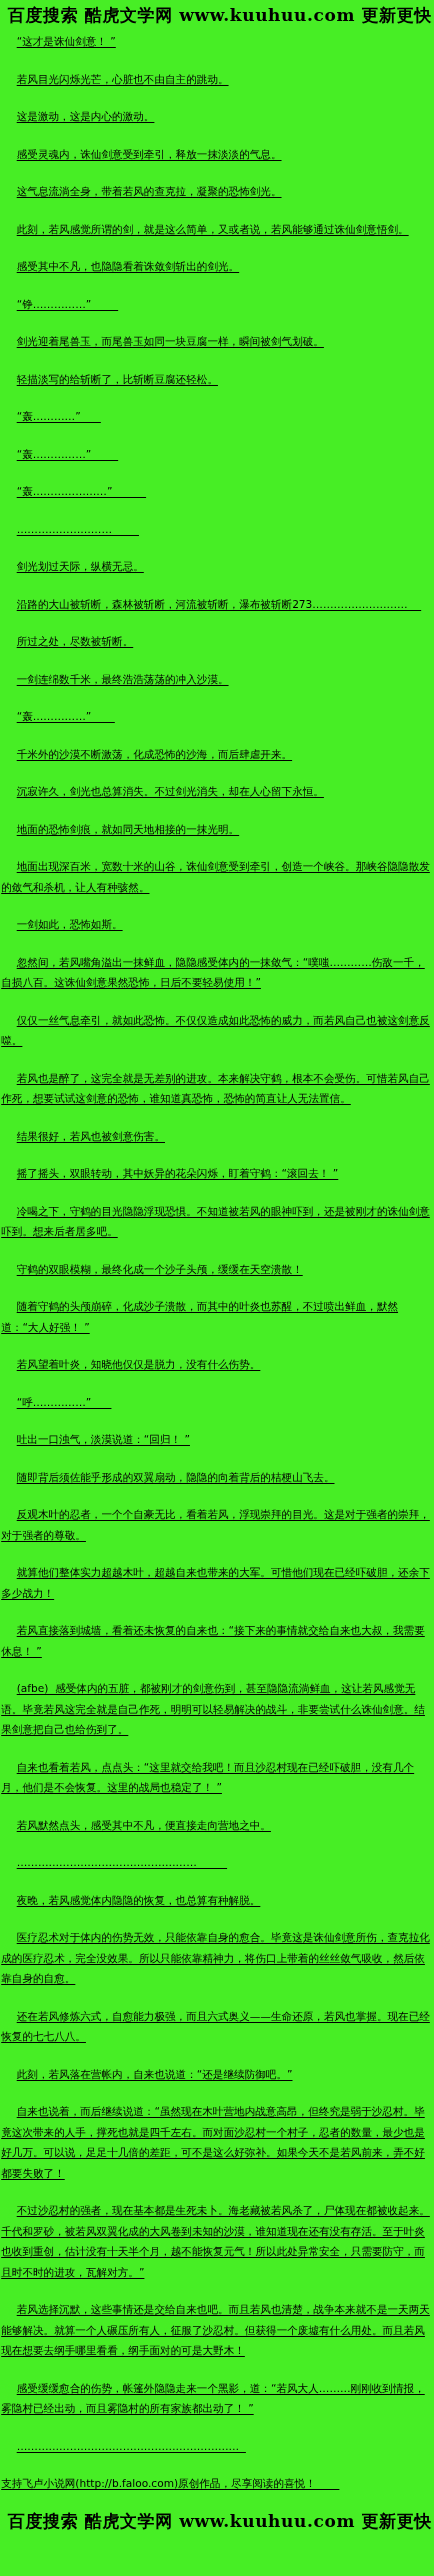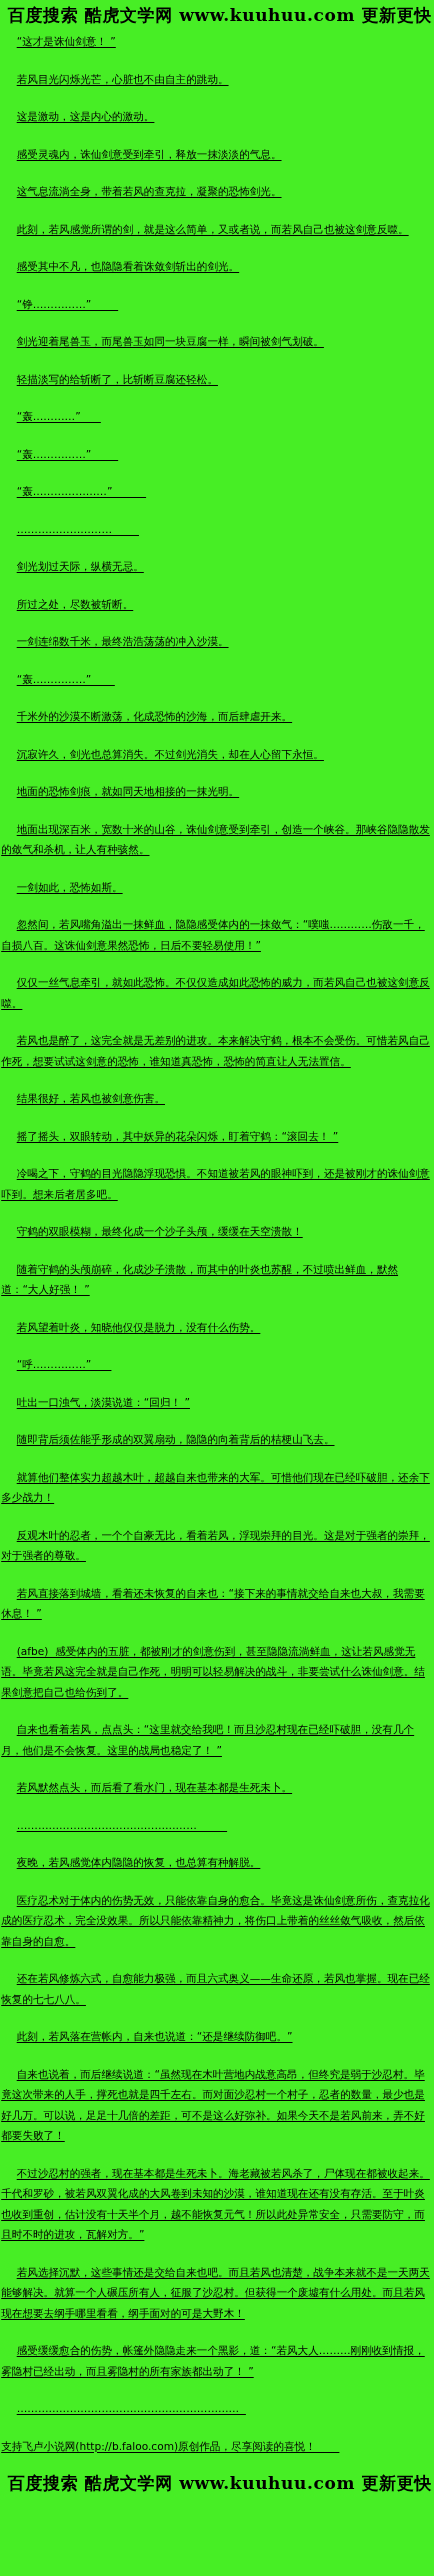--- a/index.html
+++ b/index.html
@@ -38,56 +38,57 @@
 <body style="background: rgb(71, 238, 37); color: rgb(0, 0, 0);">
 
 <div class="banner top">百度搜索 酷虎文学网 www.kuuhuu.com 更新更快</div>
 
 <div>
     <p class="para">“这才是诛仙剑意！ ”</p>
     <p class="para">若风目光闪烁光芒，心脏也不由自主的跳动。</p>
     <p class="para">这是激动，这是内心的激动。</p>
     <p class="para">感受灵魂内，诛仙剑意受到牵引，释放一抹淡淡的气息。</p>
     <p class="para">这气息流淌全身，带着若风的查克拉，凝聚的恐怖剑光。</p>
-    <p class="para">此刻，若风感觉所谓的剑，就是这么简单，又或者说，而若风自己也被这剑意反噬。</p>
+    <p class="para">此刻，若风感觉所谓的剑，就是这么简单，又或者说，若风能够通过诛仙剑意悟剑。</p>
     <p class="para">感受其中不凡，也隐隐看着诛敛剑斩出的剑光。</p>
     <p class="para">“铮……………”        </p>
     <p class="para">剑光迎着尾兽玉，而尾兽玉如同一块豆腐一样，瞬间被剑气划破。</p>
     <p class="para">轻描淡写的给斩断了，比斩断豆腐还轻松。</p>
     <p class="para">“轰…………”      </p>
     <p class="para">“轰……………”        </p>
     <p class="para">“轰…………………”          </p>
     <p class="para">………………………        </p>
     <p class="para">剑光划过天际，纵横无忌。</p>
+    <p class="para">沿路的大山被斩断，森林被斩断，河流被斩断，瀑布被斩断273………………………    </p>
     <p class="para">所过之处，尽数被斩断。</p>
     <p class="para">一剑连绵数千米，最终浩浩荡荡的冲入沙漠。</p>
     <p class="para">“轰……………”       </p>
     <p class="para">千米外的沙漠不断激荡，化成恐怖的沙海，而后肆虐开来。</p>
     <p class="para">沉寂许久，剑光也总算消失。不过剑光消失，却在人心留下永恒。</p>
     <p class="para">地面的恐怖剑痕，就如同天地相接的一抹光明。</p>
     <p class="para">地面出现深百米，宽数十米的山谷，诛仙剑意受到牵引，创造一个峡谷。那峡谷隐隐散发的敛气和杀机，让人有种骇然。</p>
     <p class="para">一剑如此，恐怖如斯。</p>
     <p class="para">忽然间，若风嘴角溢出一抹鲜血，隐隐感受体内的一抹敛气：“噗嗤…………伤敌一千，自损八百。这诛仙剑意果然恐怖，日后不要轻易使用！”</p>
     <p class="para">仅仅一丝气息牵引，就如此恐怖。不仅仅造成如此恐怖的威力，而若风自己也被这剑意反噬。</p>
     <p class="para">若风也是醉了，这完全就是无差别的进攻。本来解决守鹤，根本不会受伤。可惜若风自己作死，想要试试这剑意的恐怖，谁知道真恐怖，恐怖的简直让人无法置信。</p>
     <p class="para">结果很好，若风也被剑意伤害。</p>
     <p class="para">摇了摇头，双眼转动，其中妖异的花朵闪烁，盯着守鹤：“滚回去！ ”</p>
     <p class="para">冷喝之下，守鹤的目光隐隐浮现恐惧。不知道被若风的眼神吓到，还是被刚才的诛仙剑意吓到。想来后者居多吧。</p>
     <p class="para">守鹤的双眼模糊，最终化成一个沙子头颅，缓缓在天空溃散！</p>
     <p class="para">随着守鹤的头颅崩碎，化成沙子溃散，而其中的叶炎也苏醒，不过喷出鲜血，默然道：“大人好强！ ”</p>
     <p class="para">若风望着叶炎，知晓他仅仅是脱力，没有什么伤势。</p>
     <p class="para">“呼……………”      </p>
     <p class="para">吐出一口浊气，淡漠说道：“回归！ ”</p>
     <p class="para">随即背后须佐能乎形成的双翼扇动，隐隐的向着背后的桔梗山飞去。</p>
+    <p class="para">反观木叶的忍者，一个个自豪无比，看着若风，浮现崇拜的目光。这是对于强者的崇拜，对于强者的尊敬。</p>
     <p class="para">就算他们整体实力超越木叶，超越自来也带来的大军。可惜他们现在已经吓破胆，还余下多少战力！</p>
-    <p class="para">反观木叶的忍者，一个个自豪无比，看着若风，浮现崇拜的目光。这是对于强者的崇拜，对于强者的尊敬。</p>
     <p class="para">若风直接落到城墙，看着还未恢复的自来也：“接下来的事情就交给自来也大叔，我需要休息！ ”</p>
     <p class="para">(afbe)  感受体内的五脏，都被刚才的剑意伤到，甚至隐隐流淌鲜血，这让若风感觉无语。毕竟若风这完全就是自己作死，明明可以轻易解决的战斗，非要尝试什么诛仙剑意。结果剑意把自己也给伤到了。</p>
     <p class="para">自来也看着若风，点点头：“这里就交给我吧！而且沙忍村现在已经吓破胆，没有几个月，他们是不会恢复。这里的战局也稳定了！ ”</p>
-    <p class="para">若风默然点头，而后看了看水门，现在基本都是生死未卜。</p>
+    <p class="para">若风默然点头，感受其中不凡，便直接走向营地之中。</p>
     <p class="para">……………………………………………         </p>
     <p class="para">夜晚，若风感觉体内隐隐的恢复，也总算有种解脱。</p>
     <p class="para">医疗忍术对于体内的伤势无效，只能依靠自身的愈合。毕竟这是诛仙剑意所伤，查克拉化成的医疗忍术，完全没效果。所以只能依靠精神力，将伤口上带着的丝丝敛气吸收，然后依靠自身的自愈。</p>
     <p class="para">还在若风修炼六式，自愈能力极强，而且六式奥义——生命还原，若风也掌握。现在已经恢复的七七八八。</p>
     <p class="para">此刻，若风落在营帐内，自来也说道：“还是继续防御吧。”</p>
     <p class="para">自来也说着，而后继续说道：“虽然现在木叶营地内战意高昂，但终究是弱于沙忍村。毕竟这次带来的人手，撑死也就是四千左右。而对面沙忍村一个村子，忍者的数量，最少也是好几万。可以说，足足十几倍的差距，可不是这么好弥补。如果今天不是若风前来，弄不好都要失败了！</p>
     <p class="para">不过沙忍村的强者，现在基本都是生死未卜。海老藏被若风杀了，尸体现在都被收起来。千代和罗砂，被若风双翼化成的大风卷到未知的沙漠，谁知道现在还有没有存活。至于叶炎也收到重创，估计没有十天半个月，越不能恢复元气！所以此处异常安全，只需要防守，而且时不时的进攻，瓦解对方。”</p>
     <p class="para">若风选择沉默，这些事情还是交给自来也吧。而且若风也清楚，战争本来就不是一天两天能够解决。就算一个人碾压所有人，征服了沙忍村。但获得一个废墟有什么用处。而且若风现在想要去纲手哪里看看，纲手面对的可是大野木！</p>
     <p class="para">感受缓缓愈合的伤势，帐篷外隐隐走来一个黑影，道：“若风大人………刚刚收到情报，雾隐村已经出动，而且雾隐村的所有家族都出动了！ ”</p>
     <p class="para">………………………………………………………  </p>

